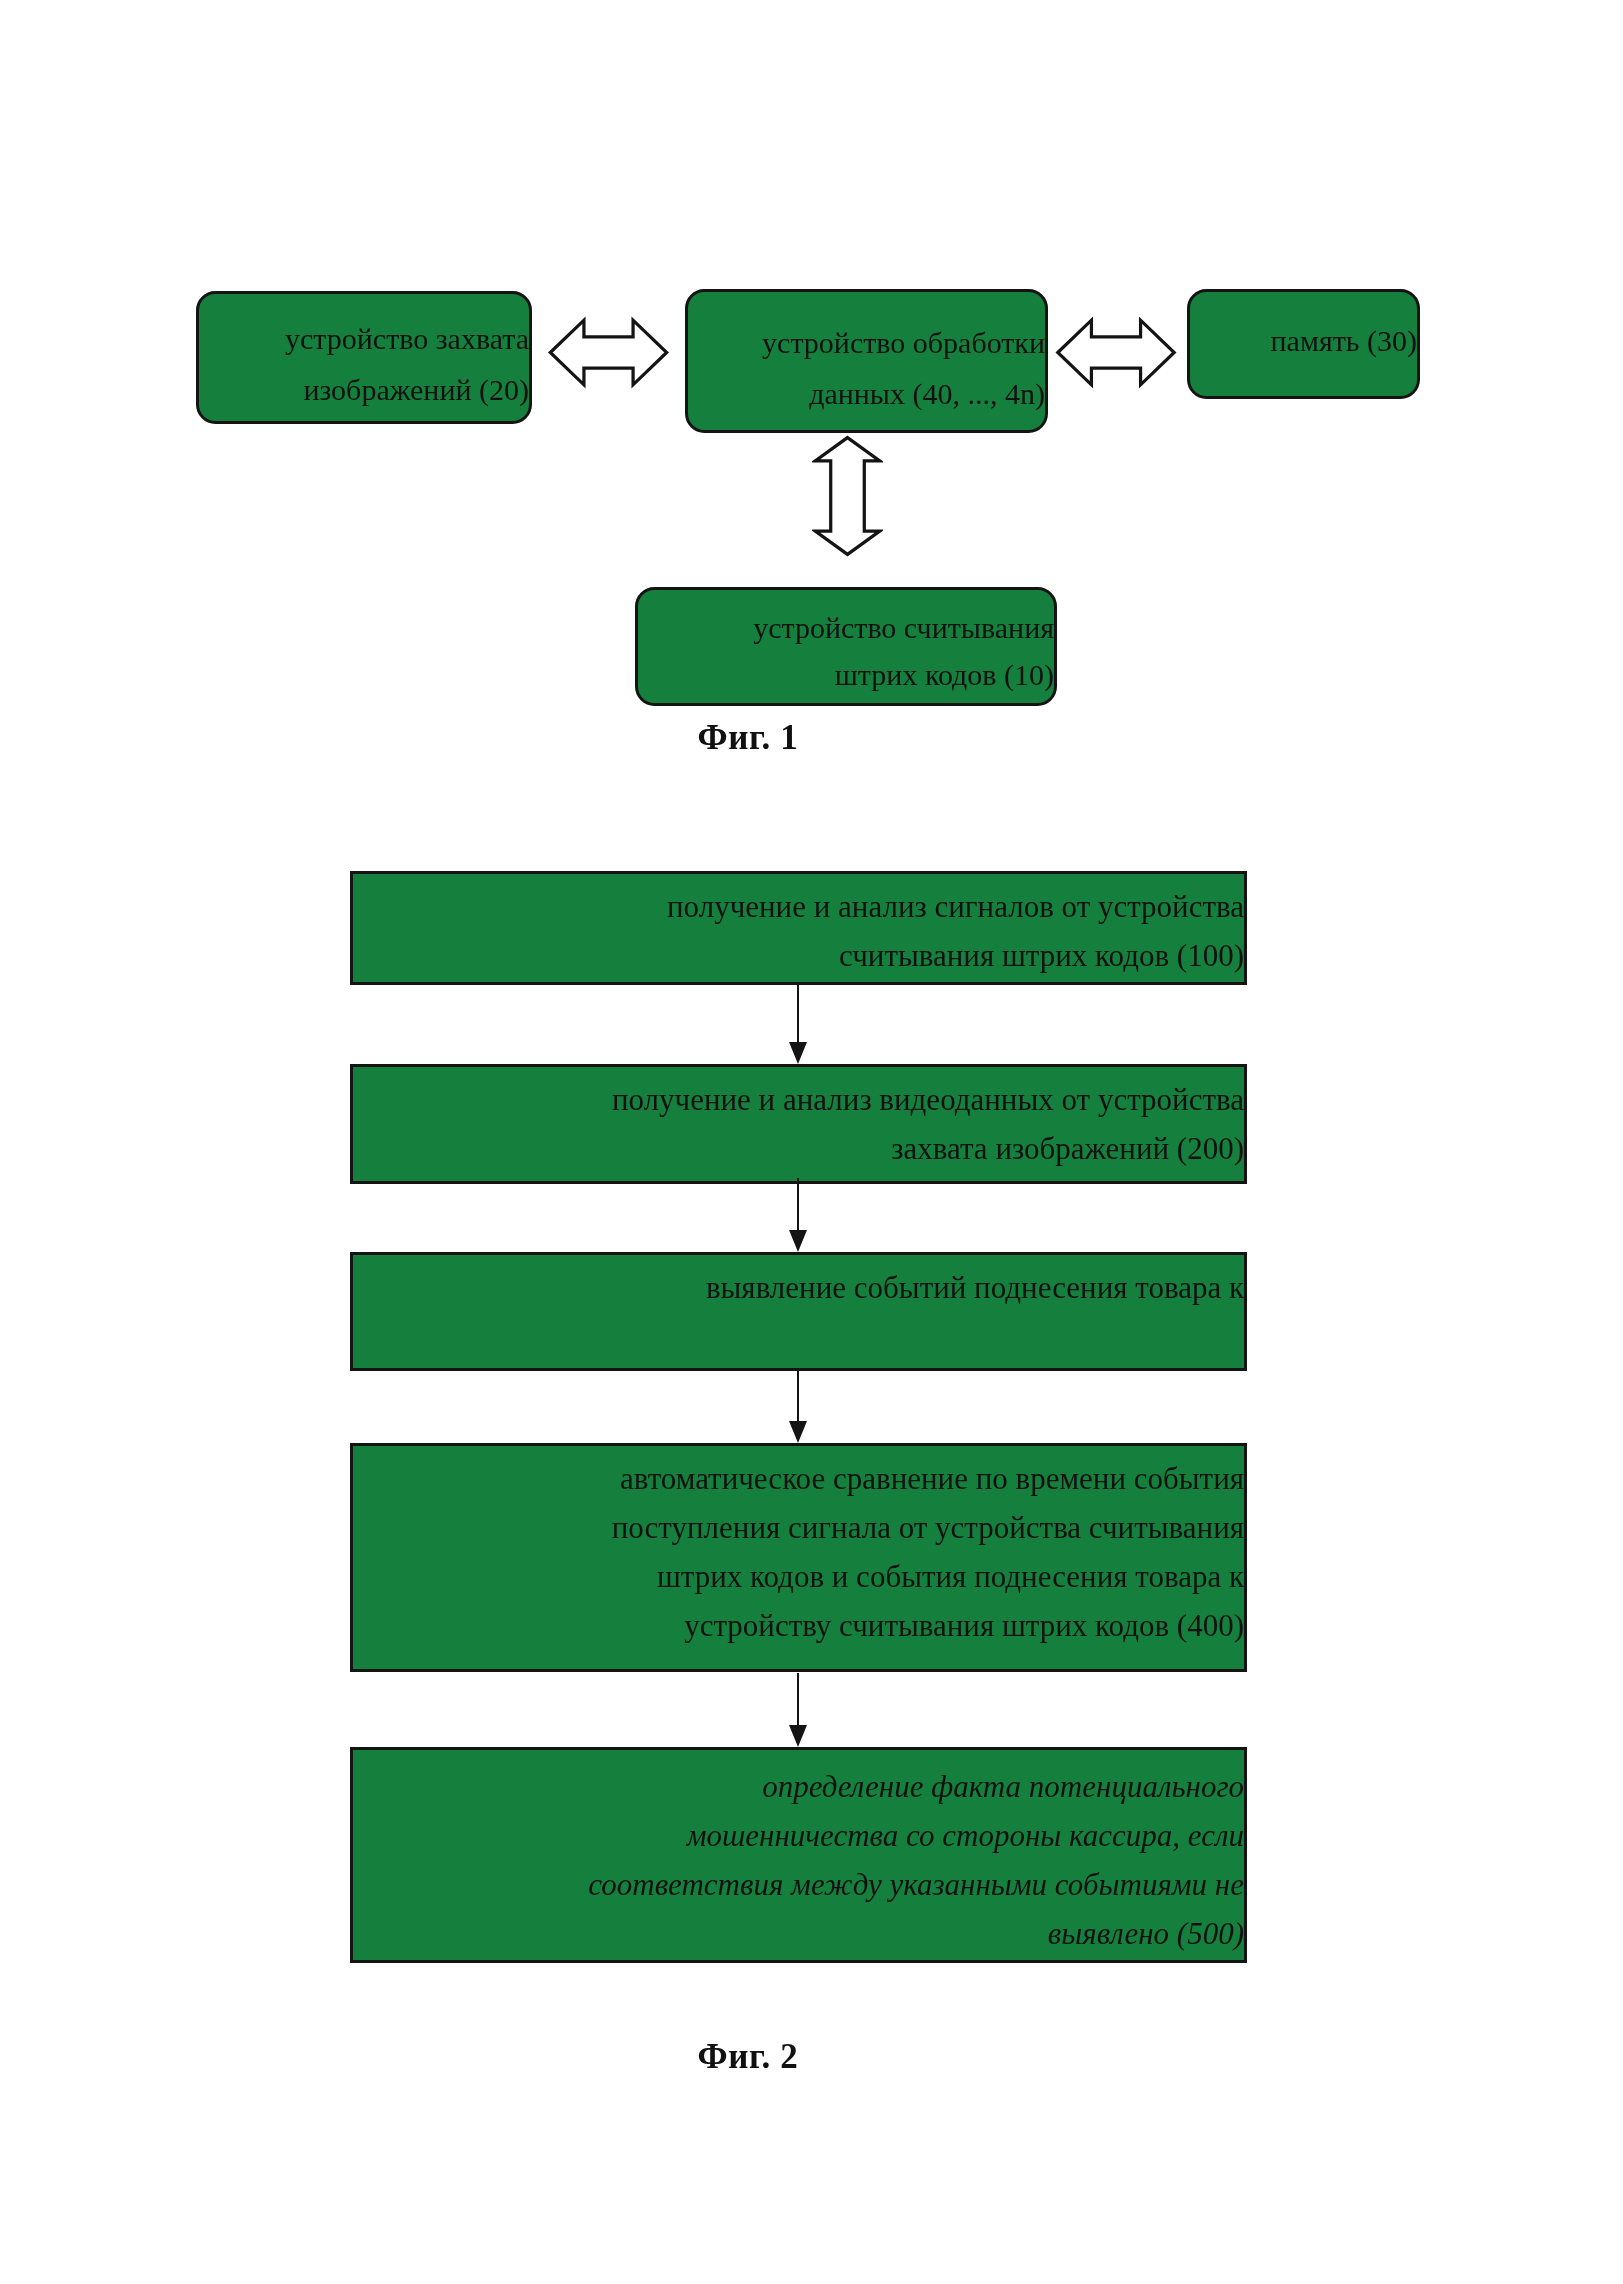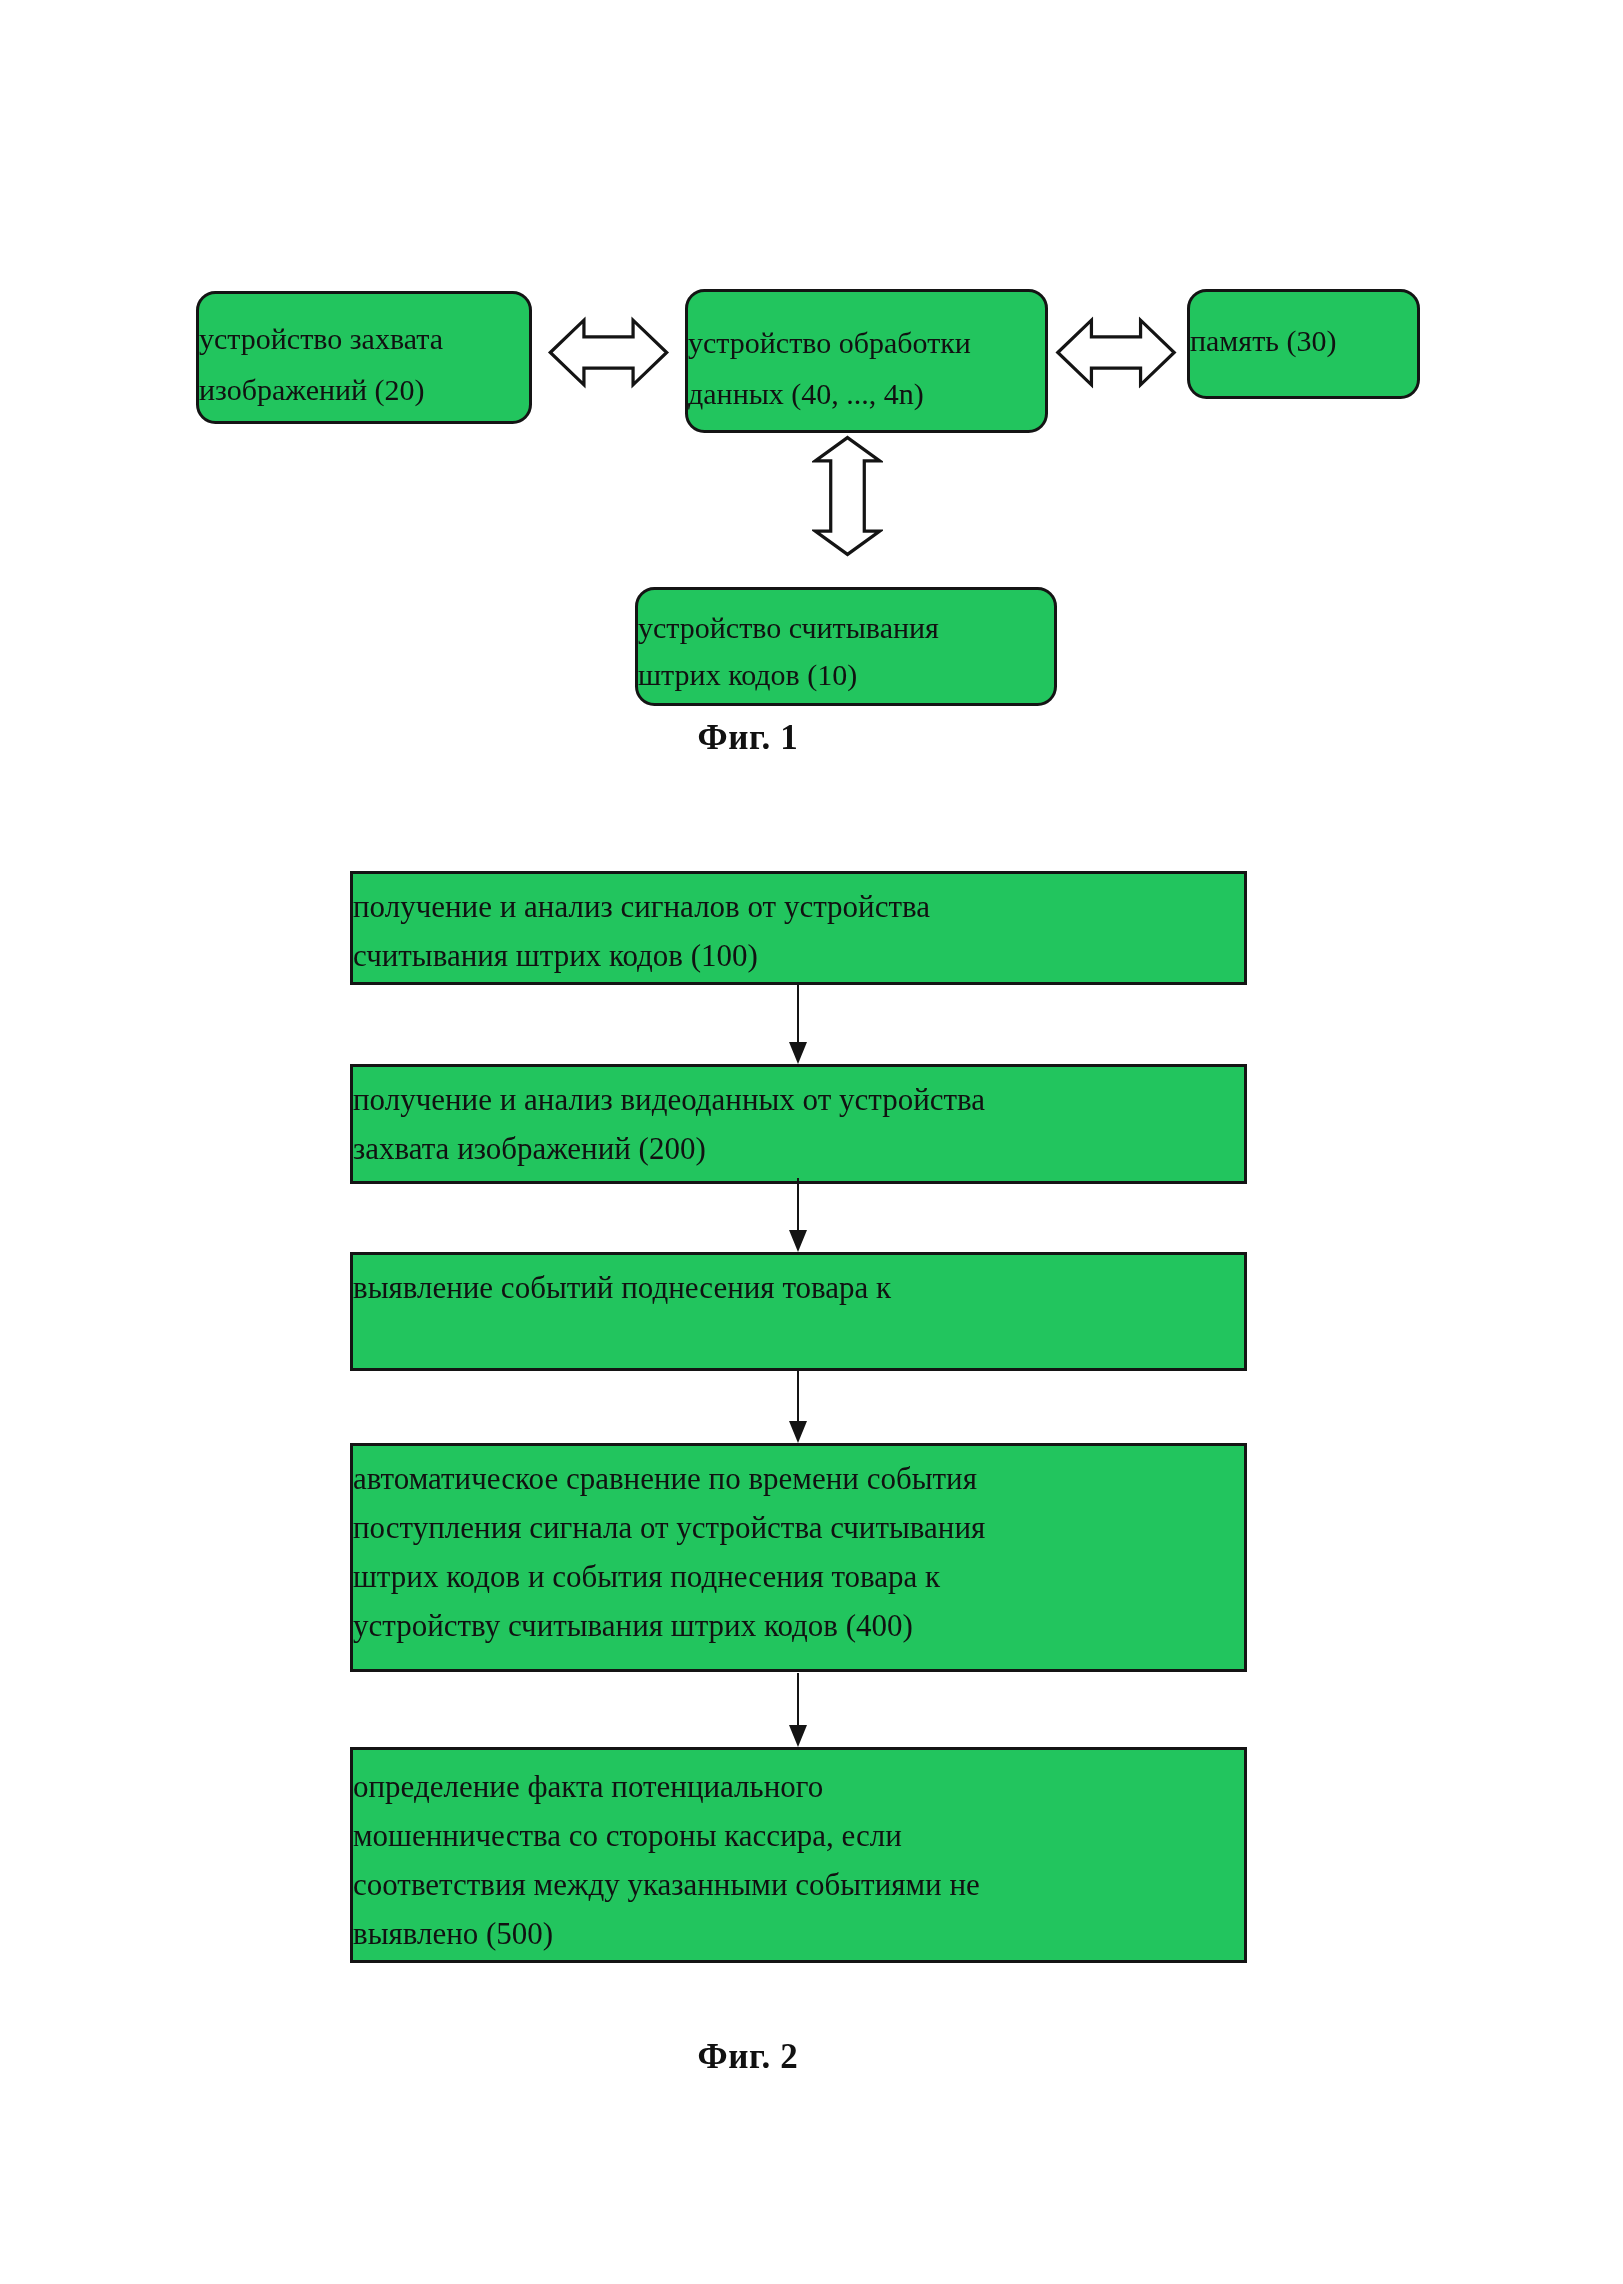--- a/index.html
+++ b/index.html
@@ -8,26 +8,26 @@
     width: 1624px;
     height: 2284px;
     background: #ffffff;
     color: #111111;
     font-family: "Liberation Serif", "DejaVu Serif", serif;
     overflow: hidden;
   }
   .box {
     position: absolute;
     box-sizing: border-box;
-    background: #22c55e;
+    background: #15803d;
     border: 3.2px solid #141414;
     display: flex;
     flex-direction: column;
     align-items: center;
-    text-align: left;
+    text-align: right;
   }
   .rounded { border-radius: 19.4px; }
   .f1-text { font-size: 30px; line-height: 51px; }
   .f2-box  { border-width: 3.9px; }
   .f2-text { font-size: 31px; line-height: 49px; }
   .ln { width: 100%; white-space: nowrap; }
   .caption {
     position: absolute;
     width: 324px;
     text-align: center;
@@ -129,21 +129,21 @@
     <div class="ln">поступления сигнала от устройства считывания</div>
     <div class="ln">штрих кодов и события поднесения товара к</div>
     <div class="ln">устройству считывания штрих кодов (400)</div>
   </div>
 
   <div class="flow-arrow" style="left:787px; top:1673px; height:74px;">
     <div class="shaft"></div>
     <div class="head"></div>
   </div>
 
-  <div class="box f2-box f2-text" style="left:350px; top:1747px; width:897px; height:216px; padding-top:12.3px;">
+  <div class="box f2-box f2-text" style="left:350px; top:1747px; width:897px; height:216px; padding-top:12.3px;font-style:italic;">
     <div class="ln">определение факта потенциального</div>
     <div class="ln">мошенничества со стороны кассира, если</div>
     <div class="ln">соответствия между указанными событиями не</div>
     <div class="ln">выявлено (500)</div>
   </div>
 
   <div class="caption" style="left:586px; top:2037px;">Фиг. 2</div>
 
 </div>
 

